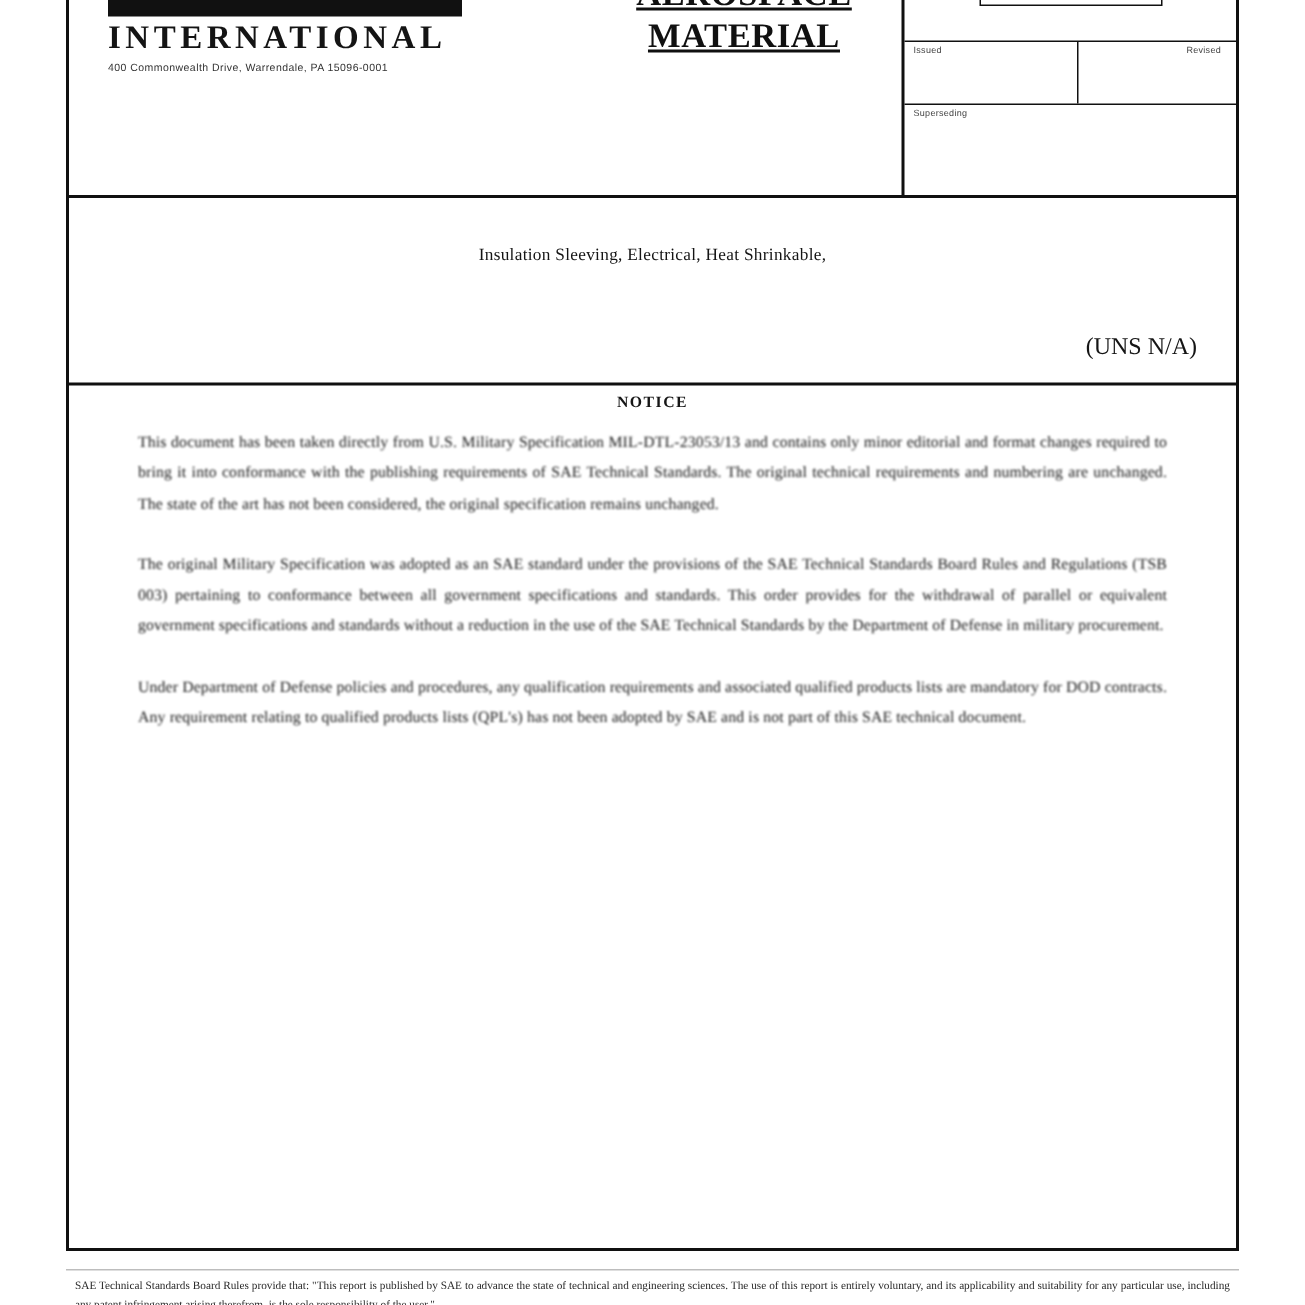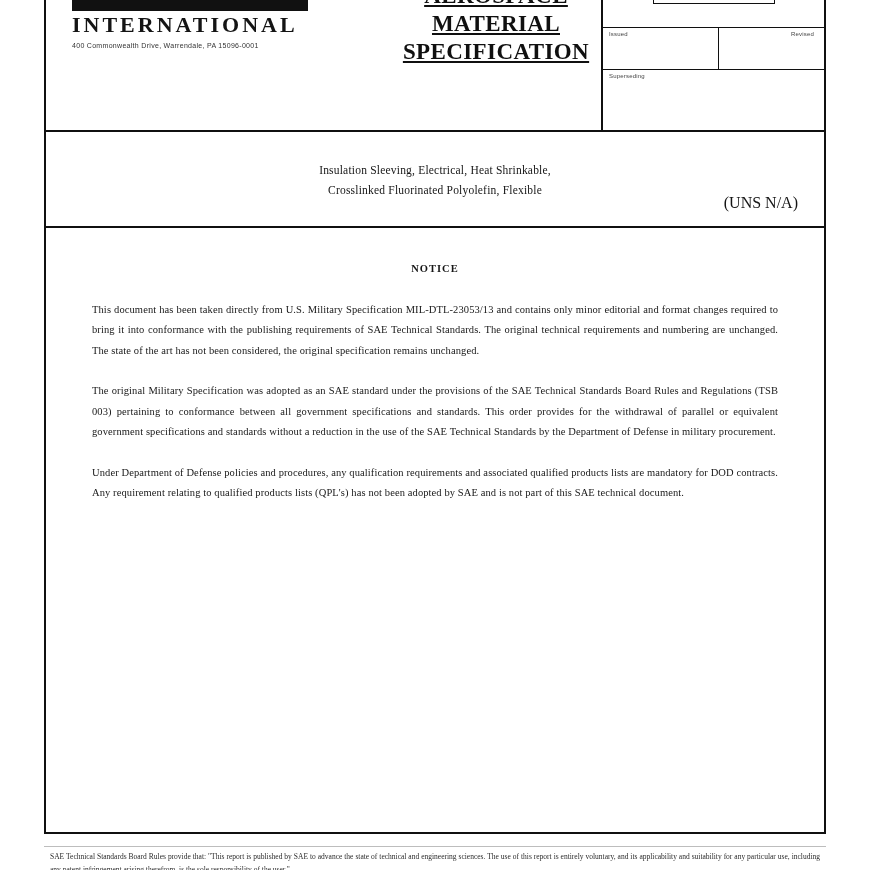--- a/index.html
+++ b/index.html
@@ -157,21 +157,21 @@
     height: 26px;
     border: 1.5px solid #101010;
   }
 
   
   .title-band {
     position: absolute;
     left: 0;
     top: 164px;
     width: 100%;
-    height: 96px;
+    height: 125px;
     border-bottom: 2px solid #101010;
     box-sizing: border-box;
     padding-top: 28px;
   }
   .title-line {
     text-align: center;
     font-family: "Liberation Serif", serif;
     font-size: 11.5px;
     color: #151515;
     line-height: 1.75;
@@ -198,21 +198,21 @@
     box-sizing: border-box;
     padding: 24px 46px 0 46px;
   }
   .notice-heading {
     text-align: center;
     font-family: "Liberation Serif", serif;
     font-size: 10.5px;
     font-weight: bold;
     letter-spacing: 1px;
     color: #161616;
-    margin-bottom: 26px;
+    margin-bottom: 12px;
     filter: blur(0.5px);
   }
   .para {
     font-family: "Liberation Serif", serif;
     font-size: 10.5px;
     line-height: 1.95;
     color: #181818;
     text-align: justify;
     margin-bottom: 20px;
     letter-spacing: 0.1px;
@@ -256,42 +256,40 @@
         <div class="logo-block">
           <div class="logo-bar"></div>
           <div class="logo-word">INTERNATIONAL</div>
           <div class="logo-sub">400 Commonwealth Drive, Warrendale, PA 15096-0001</div>
         </div>
       </div>
 
       <div class="header-mid">
         <div class="ams-title">AEROSPACE</div>
         <div class="ams-title">MATERIAL</div>
-        <div class="ams-title small">SPECIFICATION</div>
       </div>
 
       <div class="header-right">
         <div class="hr-top">
 
           <div class="hr-box"></div>
         </div>
         <div class="hr-mid">
           <div class="hr-split"></div>
           <div class="hr-label">Issued</div>
           <div class="hr-label r">Revised</div>
         </div>
         <div class="hr-bot">
           <div class="hr-label">Superseding</div>
         </div>
       </div>
     </div>
 
     <div class="title-band">
       <div class="title-line">Insulation Sleeving, Electrical, Heat Shrinkable,</div>
-      <div class="title-line">Crosslinked Fluorinated Polyolefin, Flexible</div>
       <div class="title-code">(UNS N/A)</div>
     </div>
 
     <div class="body-band">
       <div class="notice-heading">NOTICE</div>
       <div class="para">This document has been taken directly from U.S. Military Specification MIL-DTL-23053/13 and contains only minor editorial and format changes required to bring it into conformance with the publishing requirements of SAE Technical Standards. The original technical requirements and numbering are unchanged. The state of the art has not been considered, the original specification remains unchanged.</div>
       <div class="para">The original Military Specification was adopted as an SAE standard under the provisions of the SAE Technical Standards Board Rules and Regulations (TSB 003) pertaining to conformance between all government specifications and standards. This order provides for the withdrawal of parallel or equivalent government specifications and standards without a reduction in the use of the SAE Technical Standards by the Department of Defense in military procurement.</div>
       <div class="para">Under Department of Defense policies and procedures, any qualification requirements and associated qualified products lists are mandatory for DOD contracts. Any requirement relating to qualified products lists (QPL's) has not been adopted by SAE and is not part of this SAE technical document.</div>
     </div>
 

